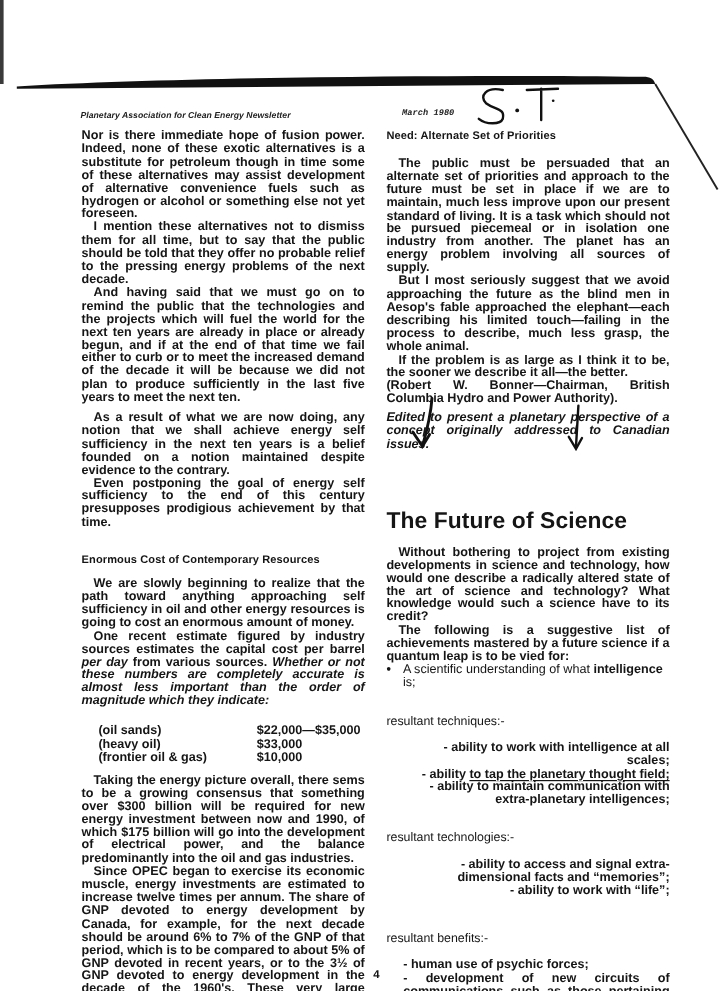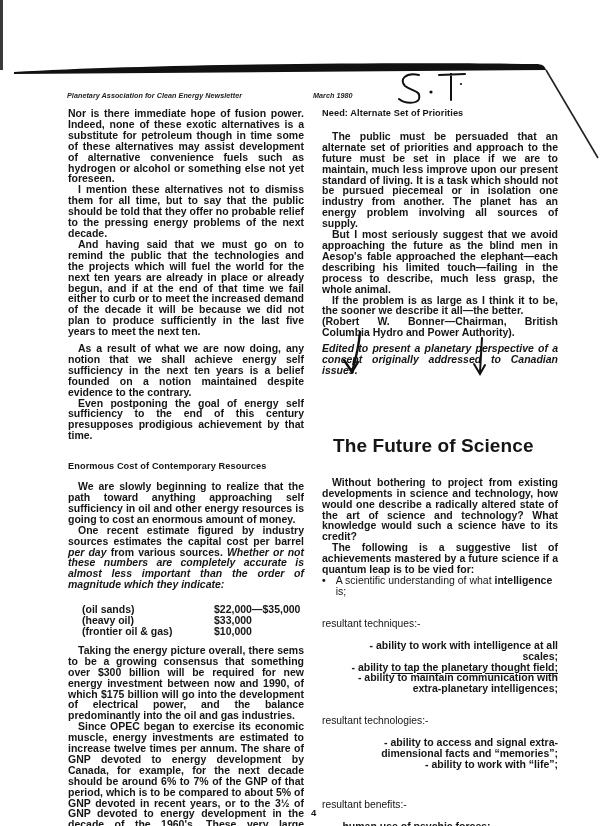--- a/index.html
+++ b/index.html
@@ -5,33 +5,33 @@
     html, body { margin: 0; padding: 0; }
     body {
       width: 600px; height: 826px; position: relative; overflow: hidden;
       background: #ffffff; color: #141414;
       font-family: "Liberation Sans", sans-serif;
     }
     .left-edge { position: absolute; left: 0; top: 0; width: 3px; height: 70px; background: #3a3a3a; }
     .top-bar-svg { position: absolute; left: 0; top: 0; width: 600px; height: 200px; }
     .hdr { position: absolute; top: 91px; font-size: 7.2px; font-style: italic; font-weight: bold; color: #222; letter-spacing: 0.05px; }
     .hdr-left { left: 67px; }
-    .hdr-right { left: 313px; }
+    .hdr-right { left: 335px; font-family: Liberation Mono, monospace; }
     .initials { position: absolute; left: 395px; top: 66px; width: 80px; height: 40px; }
     .col { position: absolute; font-size: 10.5px; line-height: 10.9px; font-weight: bold; color: #151515; }
     .col-left { left: 68px; top: 108px; width: 236px; }
     .col-right { left: 322px; top: 108px; width: 236px; }
     .p { margin: 0; text-align: justify; text-indent: 10px; }
     .p.noindent { text-indent: 0; }
     .section-h { font-size: 9.2px; font-weight: bold; margin: 0; letter-spacing: 0.1px; }
     .italic { font-style: italic; }
     .cost-table { margin: 14px 0 8px 14px; border-collapse: collapse; font-size: 10.5px; }
     .cost-table td { padding: 0; line-height: 10.9px; vertical-align: top; }
     .cost-table td.lbl { width: 132px; }
-    .big-h { font-size: 19px; font-weight: bold; margin: 11px; line-height: 22px; letter-spacing: 0.1px; }
+    .big-h { font-size: 19px; font-weight: bold; margin: 0; line-height: 22px; letter-spacing: 0.1px; }
     .bullet { display: flex; gap: 6px; margin: 0; }
     .bullet .dot { width: 8px; text-align: left; }
     .sub-label { margin: 22px 0 10px 0; font-weight: normal; font-size: 10.3px; }
     .item { margin: 0 0 0 14px; text-align: right; }
     .item.just { text-align: justify; }
     .underline-hand { text-decoration: underline; text-decoration-thickness: 1.4px; text-underline-offset: 2px; }
     .page-no { position: absolute; left: 311px; top: 807px; font-size: 9.5px; font-weight: bold; }
     .arrows { position: absolute; left: 330px; top: 328px; width: 200px; height: 60px; }
   </style>
 </head>

